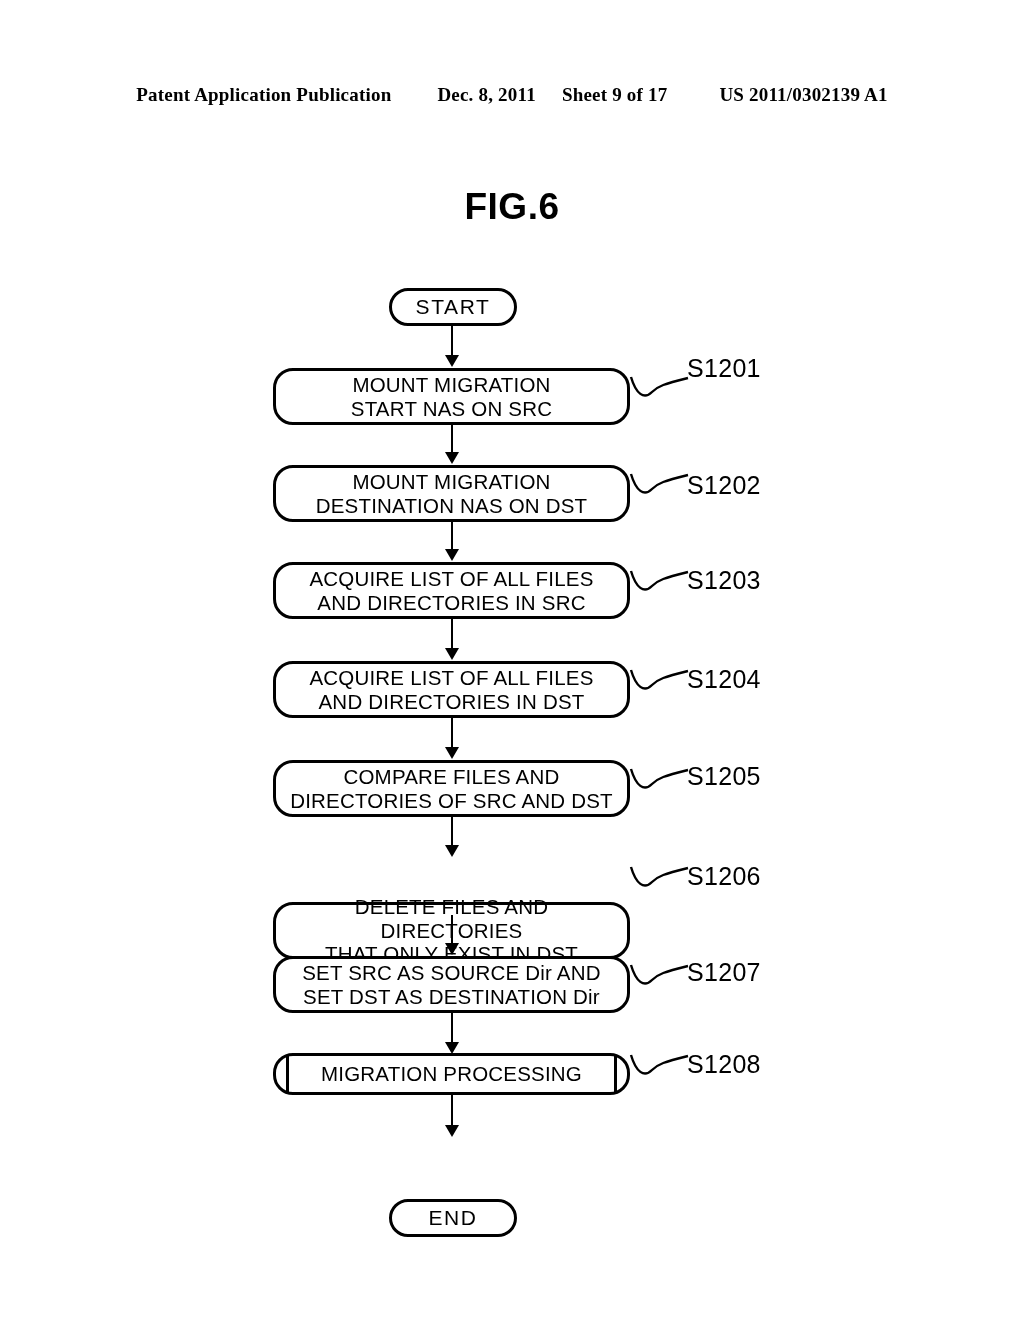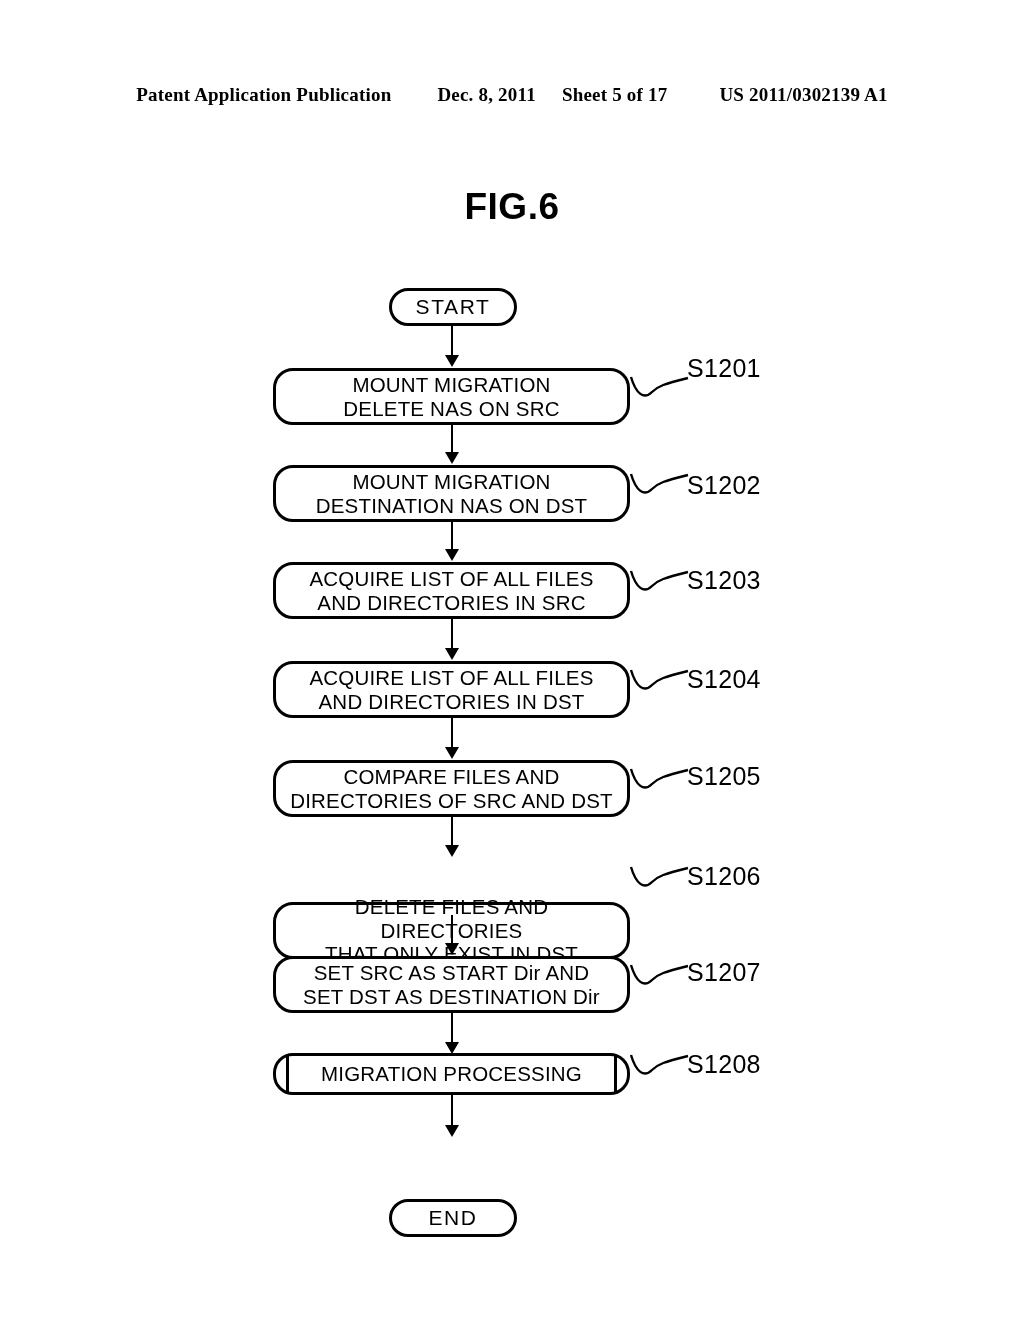--- a/index.html
+++ b/index.html
@@ -131,40 +131,40 @@
   .leader svg { display: block; overflow: visible; }
 </style>
 </head>
 <body>
 
 <div id="pub-header">
   <span class="h-seg">Patent Application Publication</span>
   <span class="gap-big"></span>
   <span class="h-seg">Dec. 8, 2011</span>
   <span class="gap-mid"></span>
-  <span class="h-seg">Sheet 5 of 17</span>
+  <span class="h-seg">Sheet 9 of 17</span>
   <span class="gap-wide"></span>
   <span class="h-seg">US 2011/0302139 A1</span>
 </div>
 
 <div id="fig-title">FIG.6</div>
 
 <div id="flow">
 
   <div class="node terminal" style="left:389px; top:288px; width:128px; height:38px;">
     <span>START</span>
   </div>
 
   <div class="connector" style="left:451px; top:326px; height:32px;"></div>
   <div class="arrowhead" style="left:445px; top:355px;"></div>
 
   <div class="node process" style="left:273px; top:368px; width:357px; height:57px;">
     <span class="txt">
       <span>MOUNT MIGRATION</span><br>
-      <span>DELETE NAS ON SRC</span>
+      <span>START NAS ON SRC</span>
     </span>
   </div>
   <div class="leader" style="left:630px; top:372px;">
     <svg width="60" height="34" viewBox="0 0 60 34">
       <path d="M1,5 C6,22 14,28 22,20 C28,14 34,12 58,6" fill="none" stroke="#000" stroke-width="2.4"></path>
     </svg>
   </div>
   <div class="step-label" style="left:687px; top:354px;">S1201</div>
 
   <div class="connector" style="left:451px; top:425px; height:28px;"></div>
@@ -245,21 +245,21 @@
       <path d="M1,5 C6,22 14,28 22,20 C28,14 34,12 58,6" fill="none" stroke="#000" stroke-width="2.4"></path>
     </svg>
   </div>
   <div class="step-label" style="left:687px; top:862px;">S1206</div>
 
   <div class="connector" style="left:451px; top:915px; height:29px;"></div>
   <div class="arrowhead" style="left:445px; top:943px;"></div>
 
   <div class="node process" style="left:273px; top:956px; width:357px; height:57px;">
     <span class="txt">
-      <span>SET SRC AS START Dir AND</span><br>
+      <span>SET SRC AS SOURCE Dir AND</span><br>
       <span>SET DST AS DESTINATION Dir</span>
     </span>
   </div>
   <div class="leader" style="left:630px; top:960px;">
     <svg width="60" height="34" viewBox="0 0 60 34">
       <path d="M1,5 C6,22 14,28 22,20 C28,14 34,12 58,6" fill="none" stroke="#000" stroke-width="2.4"></path>
     </svg>
   </div>
   <div class="step-label" style="left:687px; top:958px;">S1207</div>
 

